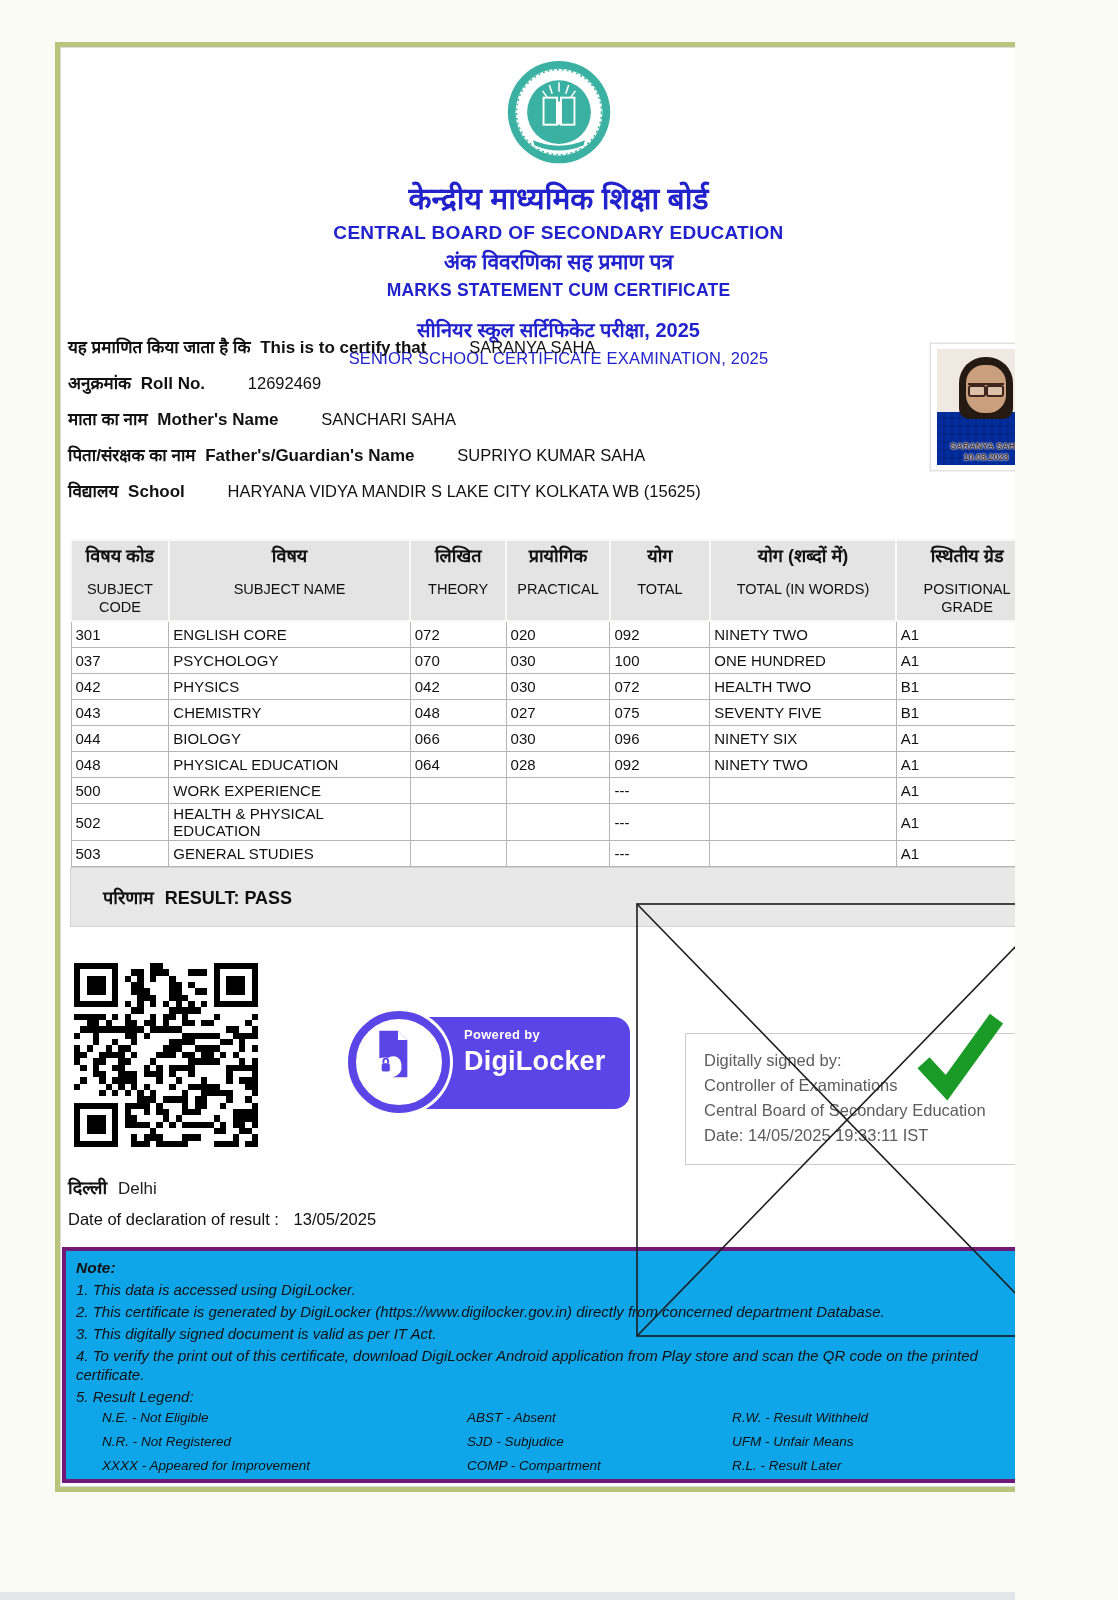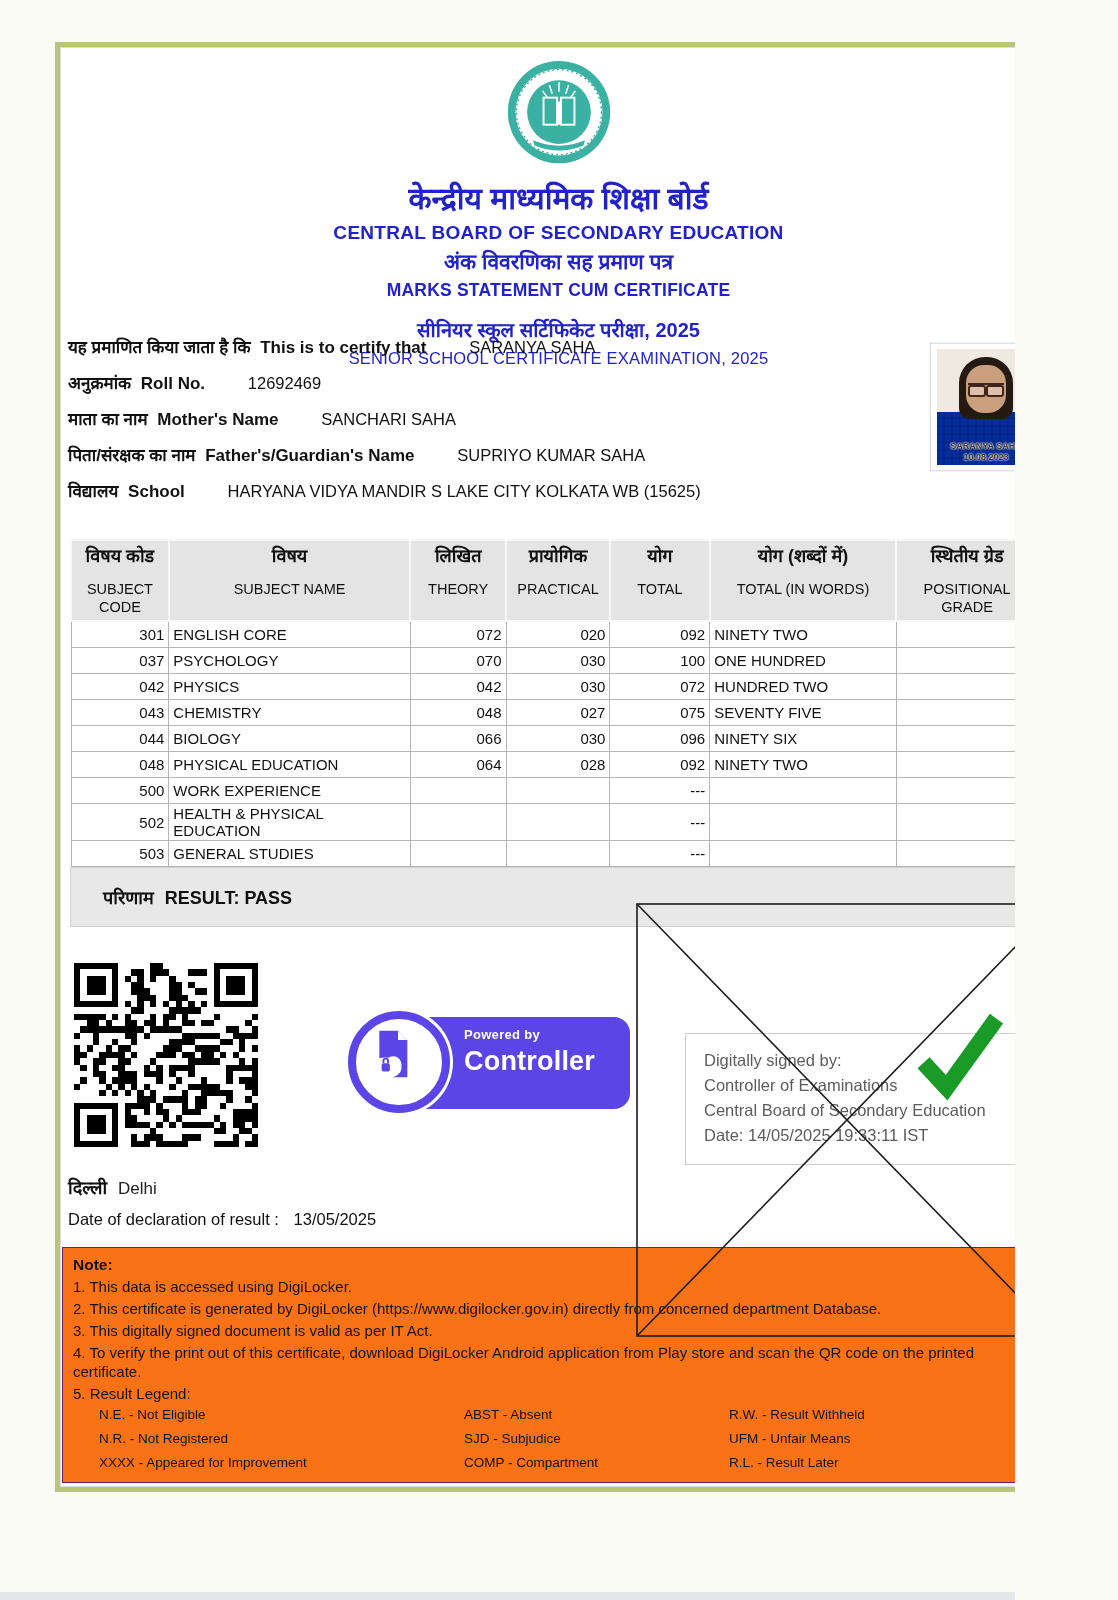--- a/index.html
+++ b/index.html
@@ -37,21 +37,21 @@
   .p-glasses span{width:14px;height:8px;border:2px solid #40251d;border-radius:3px;background:rgba(255,255,255,.35);}
   .p-caption{position:absolute;left:0;bottom:2px;width:100%;text-align:center;font-weight:700;font-size:9px;
              color:#4a3328;line-height:11px;text-shadow:0 0 2px #fff,0 0 2px #fff;}
   
   .marks-table{position:absolute;left:10px;top:492px;width:969px;border-collapse:collapse;}
   .marks-table th{background:#e4e4e4;border:2px solid #f8f8f6;font-weight:400;padding:4px 2px;vertical-align:top;}
   .marks-table th .h-hi{font-size:18px;font-weight:700;line-height:22px;}
   .marks-table th .h-en{font-size:14.5px;line-height:18px;margin-top:13px;}
   .marks-table td{border:1px solid #b5b5b5;font-size:15px;height:23px;padding:1px 4px;background:#fff;}
   .marks-table{border:1px solid #b5b5b5;}
-  .c-code,.c-theory,.c-practical,.c-total,.c-grade{text-align:right;}
+  .c-code,.c-theory,.c-practical,.c-total,.c-grade{text-align:left;}
   .c-name,.c-words{text-align:left;padding-left:6px;}
   
   .result-bar{position:absolute;left:10px;top:820px;width:969px;height:58px;background:#e8e8e8;
               border:1px solid #d2d2d2;display:flex;align-items:center;}
   .result-bar .txt{margin-left:32px;font-size:18px;font-weight:700;}
   .result-bar .hi{margin-right:6px;}
   
   .qr-box{position:absolute;left:14px;top:916px;width:184px;height:184px;}
   
   .dl-badge{position:absolute;left:288px;top:962px;width:300px;height:108px;}
@@ -65,22 +65,22 @@
   .sig-box{position:absolute;left:625px;top:986px;width:360px;height:130px;border:1px solid #cccccc;background:#fff;}
   .sig-lines{margin:14px 0 0 18px;font-size:16.5px;line-height:25px;color:#5c5c5c;}
   .check-icon{position:absolute;left:852px;top:962px;width:96px;height:96px;}
   
   .place-line{position:absolute;left:8px;top:1128px;font-size:17px;}
   .place-line .hi{font-weight:700;font-size:18px;}
   .place-line .en{margin-left:6px;color:#222;}
   .decl-line{position:absolute;left:8px;top:1163px;font-size:16.5px;}
   .decl-line .v{margin-left:10px;}
   
-  .note-box{position:absolute;left:2px;top:1200px;width:972px;height:236px;border:1px solid #701a75;
-            background:#f97316;padding:6px 10px;box-sizing:border-box;}
+  .note-box{position:absolute;left:2px;top:1200px;width:972px;height:236px;border:4px solid #701a75;
+            background:#0ea5e9;padding:6px 10px;box-sizing:border-box;font-style:italic;}
   .note-title{font-size:15.5px;font-weight:700;margin:2px 0 3px 0;}
   .note-item{font-size:15px;line-height:19px;margin-bottom:3px;}
   .legend-grid{display:flex;margin-left:26px;margin-top:4px;}
   .legend-col{display:flex;flex-direction:column;}
   .legend-col:nth-child(1){width:365px;}
   .legend-col:nth-child(2){width:265px;}
   .legend-item{font-size:13.5px;line-height:15px;margin-bottom:9px;color:#111;}
   
   .cross-overlay{position:absolute;left:636px;top:903px;width:422px;height:434px;pointer-events:none;z-index:50;}
   .bottom-strip{position:absolute;left:0;top:1592px;width:1118px;height:8px;background:#e4e7ea;}
@@ -222,21 +222,21 @@
             <td class="c-total">100</td>
             <td class="c-words">ONE HUNDRED</td>
             <td class="c-grade">A1</td>
           </tr>
           <tr>
             <td class="c-code">042</td>
             <td class="c-name">PHYSICS</td>
             <td class="c-theory">042</td>
             <td class="c-practical">030</td>
             <td class="c-total">072</td>
-            <td class="c-words">HUNDRED TWO</td>
+            <td class="c-words">HEALTH TWO</td>
             <td class="c-grade">B1</td>
           </tr>
           <tr>
             <td class="c-code">043</td>
             <td class="c-name">CHEMISTRY</td>
             <td class="c-theory">048</td>
             <td class="c-practical">027</td>
             <td class="c-total">075</td>
             <td class="c-words">SEVENTY FIVE</td>
             <td class="c-grade">B1</td>
@@ -626,21 +626,21 @@
           <path d="M36 10 l8 8 h-8 z" fill="#ffffff"></path>
           <ellipse cx="25" cy="42" rx="14" ry="9" fill="#ffffff"></ellipse>
           <circle cx="17" cy="40" r="6" fill="#ffffff"></circle>
           <circle cx="32" cy="39" r="7" fill="#ffffff"></circle>
           <rect x="22" y="38" width="7" height="7" rx="1.5" fill="#5b45e7"></rect>
           <path d="M23.5 38 v-2 a2 2 0 0 1 4 0 v2" fill="none" stroke="#5b45e7" stroke-width="1.6"></path>
         </svg>
       </div>
       <div class="dl-text">
         <div class="dl-powered">Powered by</div>
-        <div class="dl-name">Controller</div>
+        <div class="dl-name">DigiLocker</div>
       </div>
     </div>
 
     <div class="sig-box">
       <div class="sig-lines">
         <div>Digitally signed by:</div>
         <div>Controller of Examinations</div>
         <div>Central Board of Secondary Education</div>
         <div>Date: 14/05/2025 19:33:11 IST</div>
       </div>

